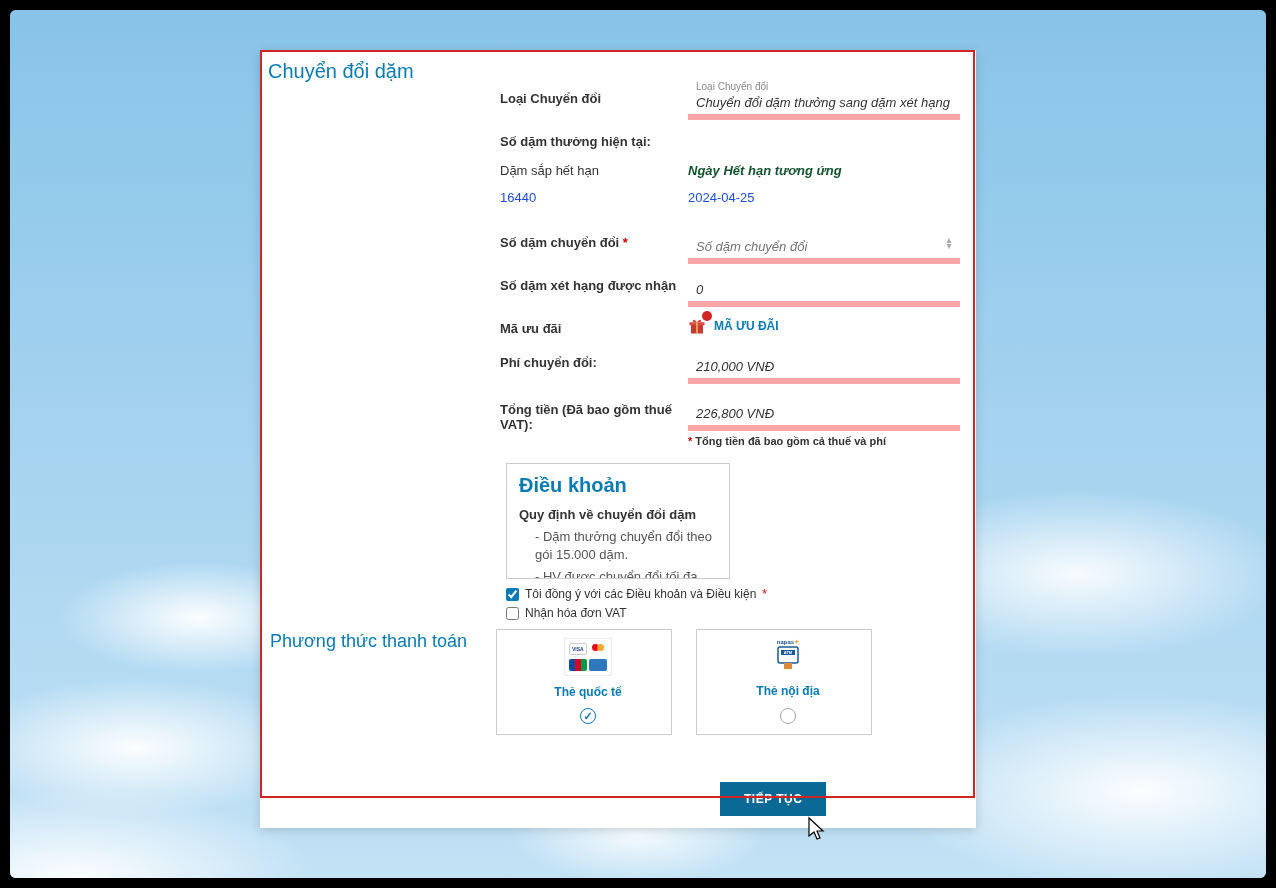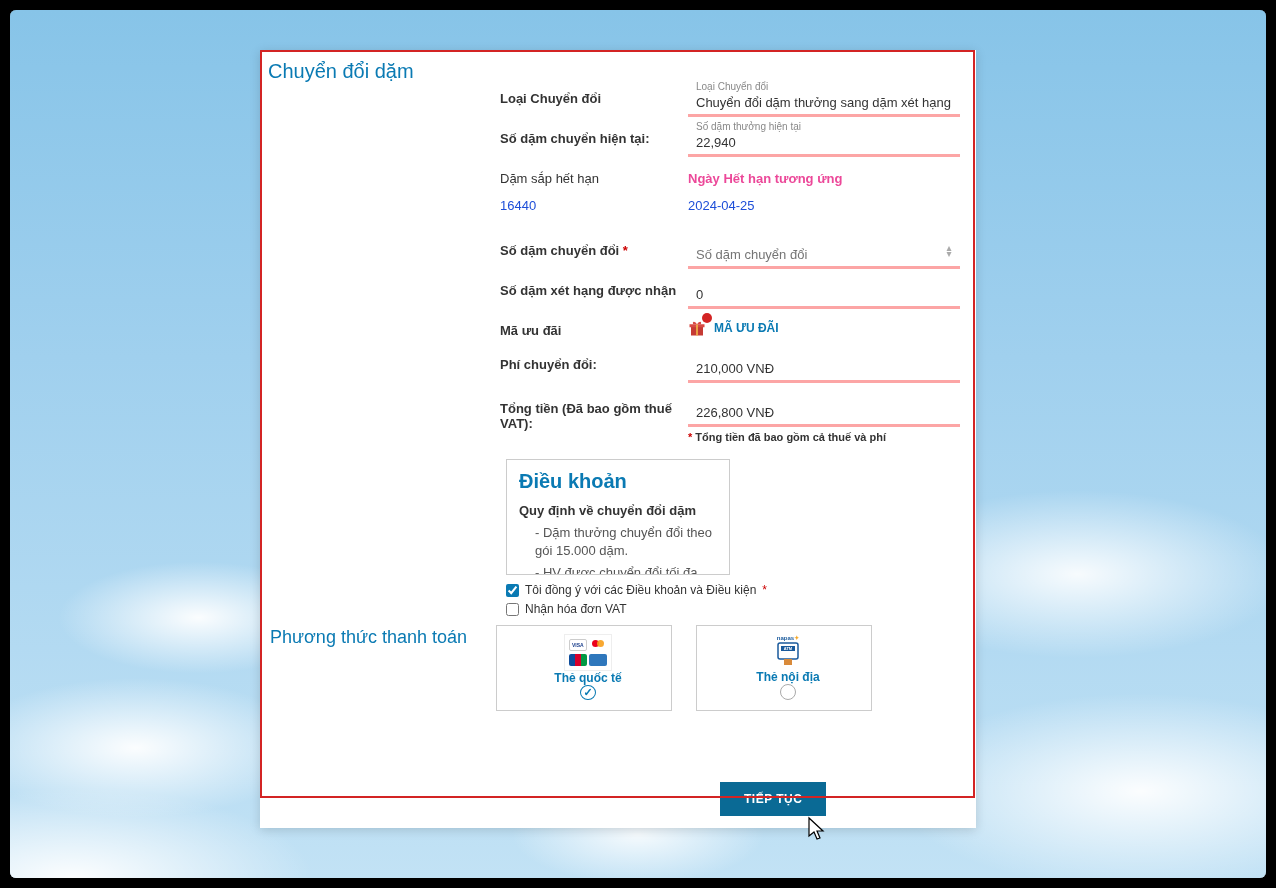--- a/index.html
+++ b/index.html
@@ -69,25 +69,26 @@
 .field-wrap { flex: 1; position: relative; }
 .float-label {
   font-size: 10px;
   color: #888;
   position: absolute;
   top: -2px; left: 8px;
 }
 .field {
   width: 100%;
   border: none;
-  border-bottom: 3px solid #fca5a5;
+  border-bottom: 6px solid #fca5a5;
   padding: 12px 8px 4px 8px;
   font-size: 13px;
   color: #333;
   background: transparent;
+  font-style: italic;
 }
 .field.select { color: #888; }
 .select-caret {
   position: absolute;
   right: 6px; top: 10px;
   width: 10px; height: 12px;
   color: #aaa;
   font-size: 10px;
   line-height: 6px;
   text-align: center;
@@ -150,21 +151,21 @@
   color: #333;
   margin-top: 2px;
   margin-bottom: 5px;
 }
 .check-row input { accent-color: #0a7ab3; width: 13px; height: 13px; }
 .pay-section { display: flex; padding: 4px 10px 0 10px; }
 .pay-title { color: #0a7ab3; font-size: 18px; width: 226px; padding-top: 2px; }
 .pay-cards { display: flex; gap: 24px; flex: 1; }
 .pay-card {
   border: 1px solid #ccc;
-  width: 176px; height: 86px;
+  width: 176px; height: 106px;
   display: flex; flex-direction: column; align-items: center; justify-content: space-between;
   padding: 8px 6px 10px 14px;
   cursor: pointer;
 }
 .pay-icon-box {
   border: 1px solid #eee;
   width: 48px; height: 38px;
   display: flex; flex-wrap: wrap;
   align-items: center; justify-content: center;
   gap: 2px;
@@ -224,31 +225,27 @@
 
         <div class="row">
           <div class="label">Loại Chuyển đổi</div>
           <div class="field-wrap">
             <span class="float-label">Loại Chuyển đổi</span>
             <div class="field">Chuyển đổi dặm thưởng sang dặm xét hạng</div>
           </div>
         </div>
 
         <div class="row">
-          <div class="label">Số dặm chuyển hiện tại:</div>
-          <div class="field-wrap">
-            <span class="float-label">Số dặm thưởng hiện tại</span>
-            <div class="field">22,940</div>
-          </div>
+          <div class="label">Số dặm thưởng hiện tại:</div>
         </div>
 
         <div class="row" style="margin-top:6px;">
           <div class="label" style="font-weight:400;">Dặm sắp hết hạn</div>
           <div class="field-wrap">
-            <div style="font-size:13px;font-weight:700;color:#ec4899;padding-top:8px;">Ngày Hết hạn tương ứng</div>
+            <div style="font-size:13px;font-weight:700;color:#14532d;padding-top:8px;font-style:italic;">Ngày Hết hạn tương ứng</div>
           </div>
         </div>
 
         <div class="row">
           <div class="static-val" style="width:188px;">16440</div>
           <div class="static-val">2024-04-25</div>
         </div>
 
         <div class="row" style="margin-top:22px;">
           <div class="label"><span>Số dặm chuyển đổi</span> <span class="req">*</span></div>

